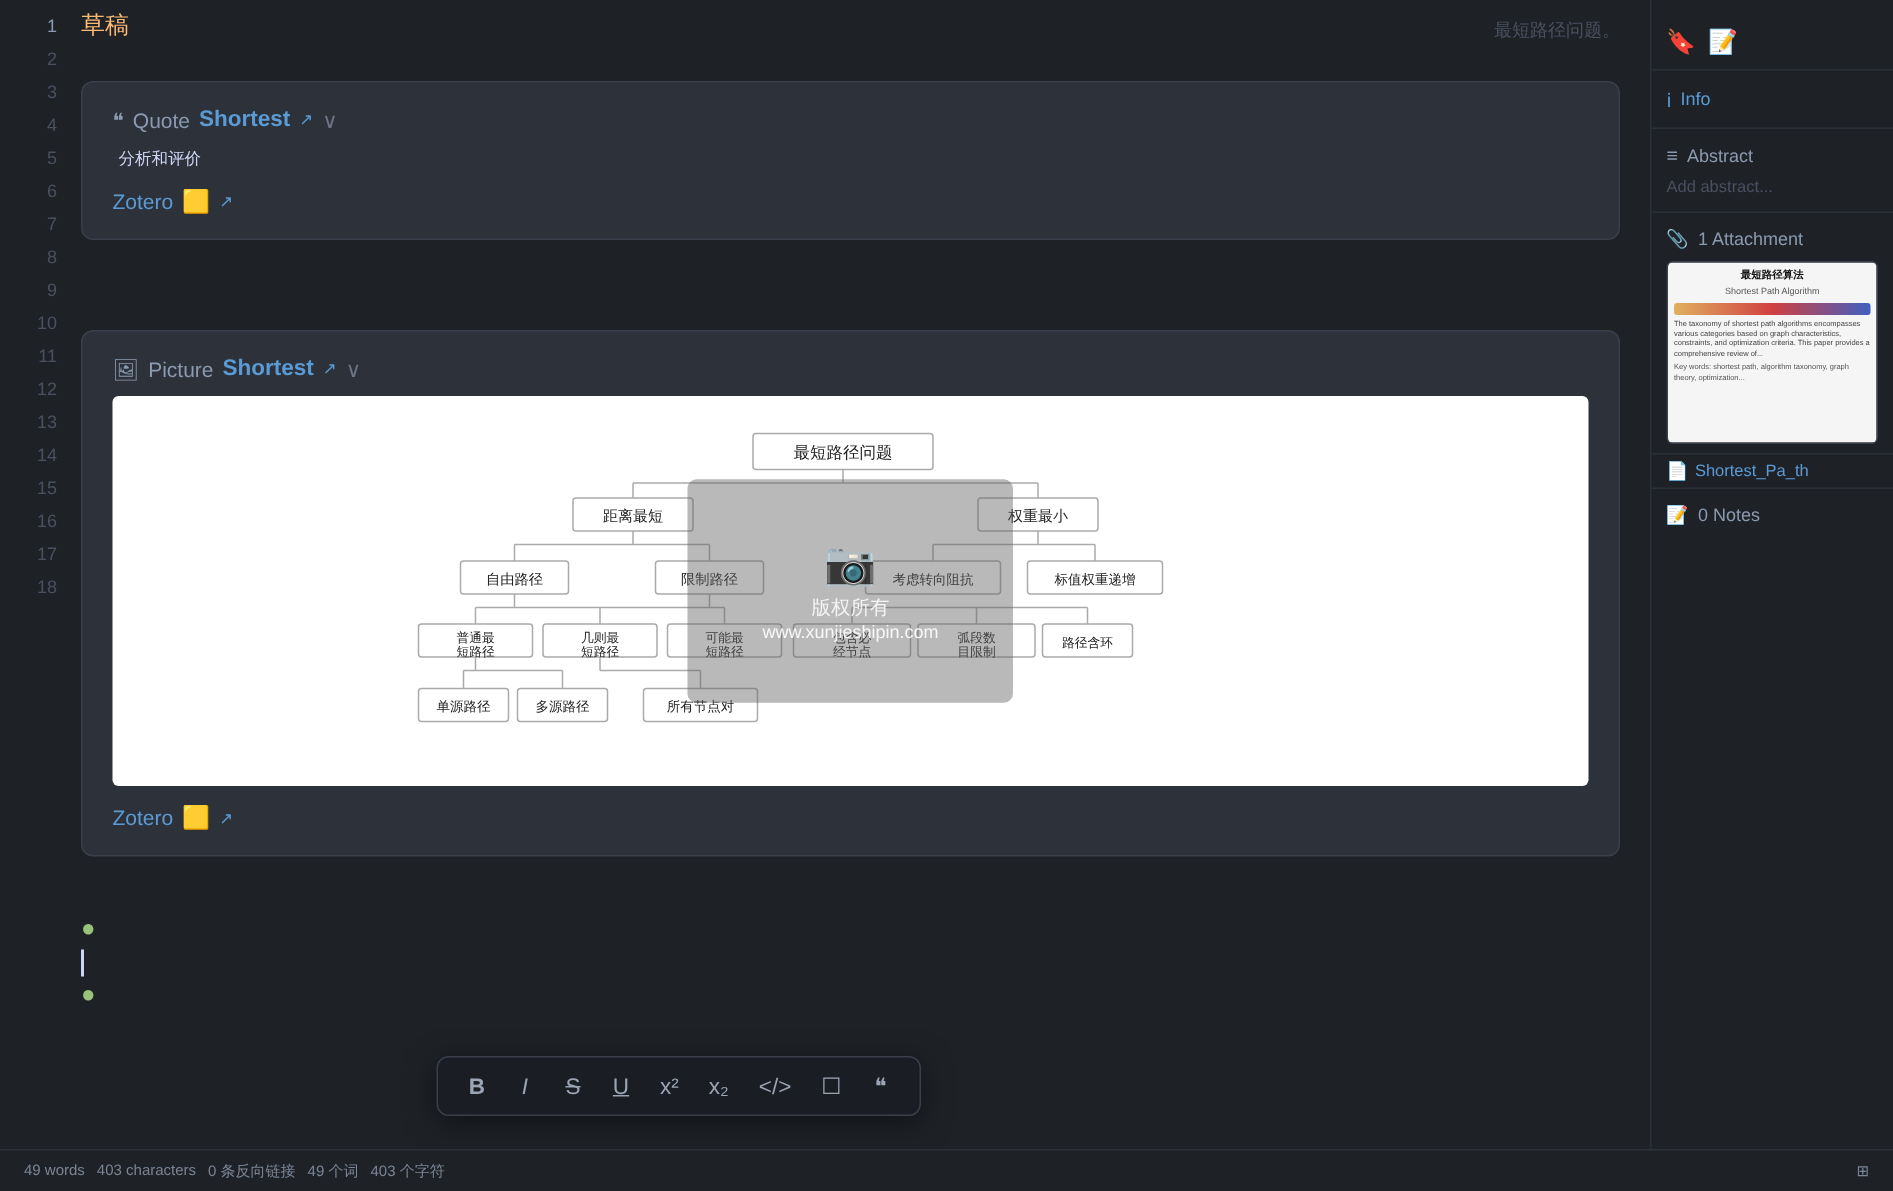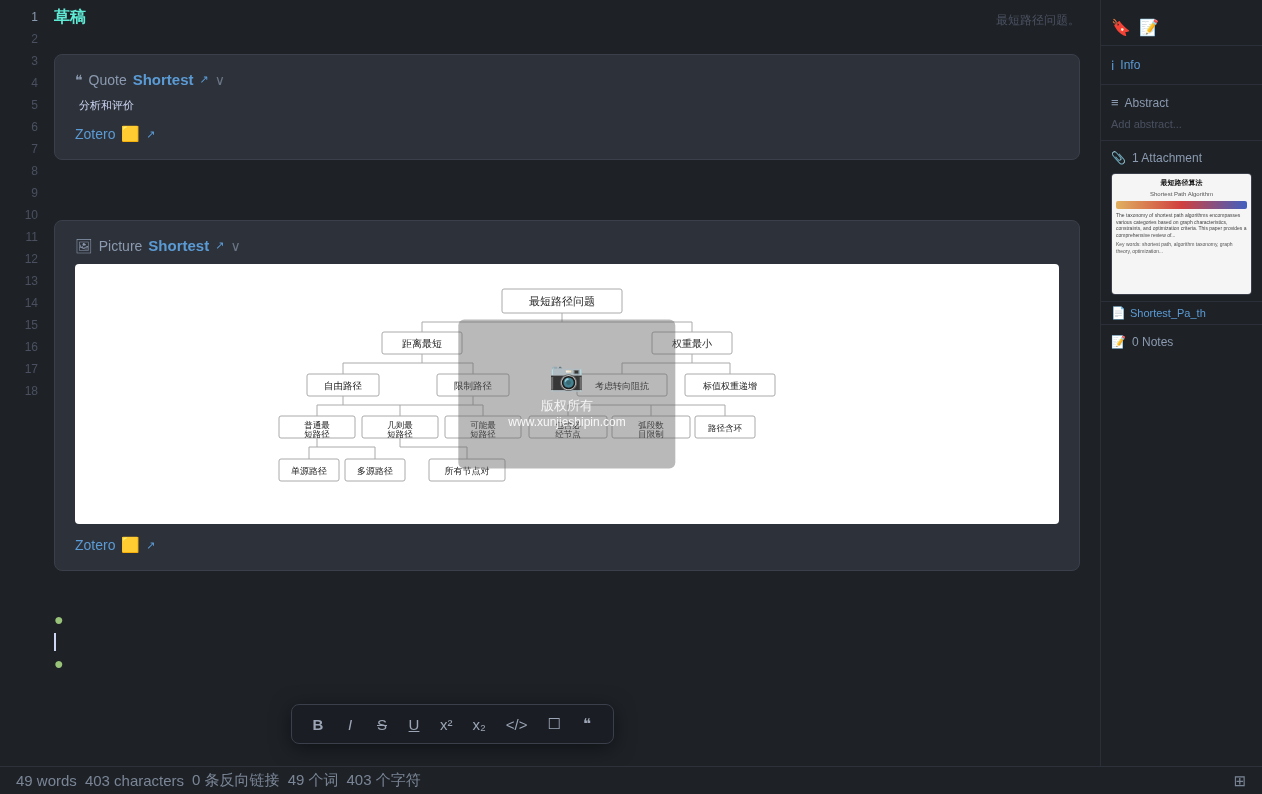--- a/index.html
+++ b/index.html
@@ -127,21 +127,21 @@
       position: fixed;
       bottom: 0;
       left: 0;
       right: 0;
       height: 28px;
       background: #1e2227;
       border-top: 1px solid #2d3139;
       display: flex;
       align-items: center;
       padding: 0 16px;
-      font-size: 15px;
+      font-size: 10px;
       color: #6b7585;
       gap: 8px;
     }
     .status-bar span { color: #7a8596; }
 
     
     .right-panel {
       width: 162px;
       background: #1e2227;
       border-left: 1px solid #2a2f38;
@@ -367,21 +367,21 @@
           <div class="ln">14</div>
           <div class="ln">15</div>
           <div class="ln">16</div>
           <div class="ln">17</div>
           <div class="ln">18</div>
         </div>
 
         <div class="editor-content">
 
           <div style="height:22px; display:flex; align-items:center; margin-bottom:4px;">
-            <span style="color:#5eead4; font-size:16px; font-weight:700;">草稿</span>
+            <span style="color:#fdba74; font-size:16px; font-weight:400;">草稿</span>
           </div>
 
           <div class="empty-row"></div>
 
           <div class="block-card">
             <div class="block-header">
               <span style="color:#8b9ab0; font-size:14px;">❝</span>
               <span style="color:#8b9ab0; font-size:14px;">Quote</span>
               <a style="color:#5b9bd5; font-weight:600; font-size:15px; text-decoration:none; cursor:pointer;">Shortest</a>
               <span style="color:#5b9bd5; font-size:11px; cursor:pointer;">↗</span>

